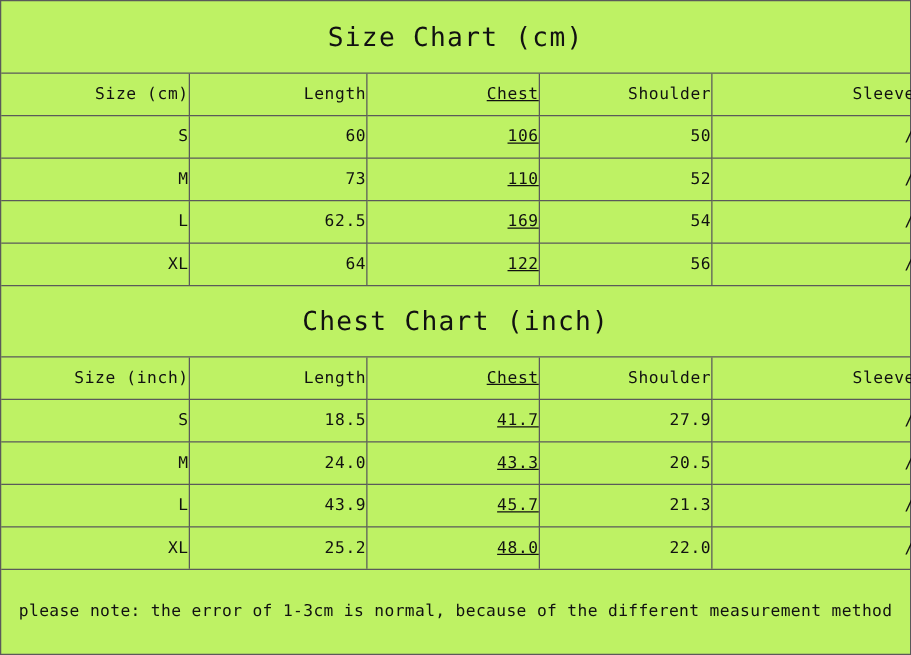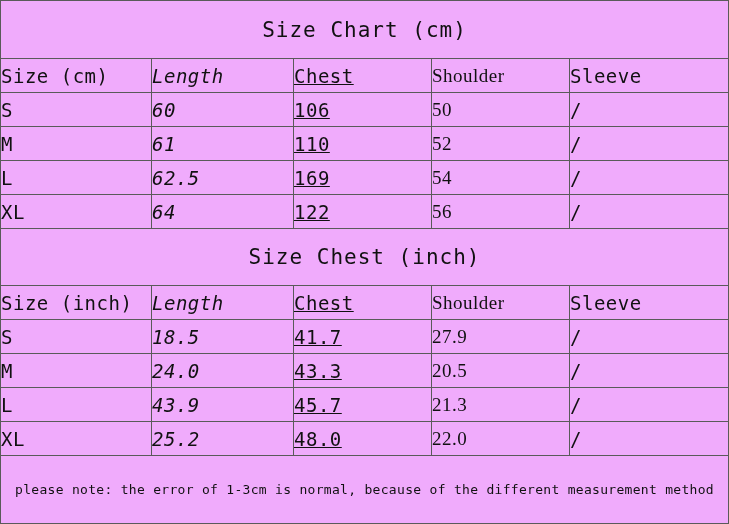--- a/index.html
+++ b/index.html
@@ -12,21 +12,21 @@
     background: #e8e8e8;
     font-family: "DejaVu Sans Mono", monospace;
     color: #111;
     overflow: hidden;
   }
   .sheet {
     width: 729px;
     height: 524px;
     box-sizing: border-box;
     border: 1px solid #5a5a5a;
-    background: #f0abfc;
+    background: #bef264;
     display: flex;
     flex-direction: column;
   }
   .title-row {
     height: 58px;
     display: flex;
     align-items: center;
     justify-content: center;
     border-bottom: 1px solid #5a5a5a;
     box-sizing: border-box;
@@ -37,36 +37,36 @@
   }
   table {
     border-collapse: collapse;
     width: 100%;
     table-layout: fixed;
   }
   table td {
     border: 1px solid #5a5a5a;
     border-left: none;
     border-top: none;
-    text-align: left;
-    font-size: 19px;
+    text-align: right;
+    font-size: 13px;
     height: 33px;
     padding: 0;
     letter-spacing: 0.5px;
   }
   table tr td:last-child {
     border-right: none;
   }
   table tr:last-child td {
     border-bottom: none;
   }
   .col-size  { width: 150px; }
-  .col-len   { width: 141px; font-style: italic; }
+  .col-len   { width: 141px; }
   .col-chest { width: 137px; text-decoration: underline; }
-  .col-sho   { width: 137px; font-family: Liberation Serif, serif; }
+  .col-sho   { width: 137px; }
   .col-sle   { width: 162px; }
   .sep {
     border-top: 1px solid #5a5a5a;
   }
   .note-row {
     border-top: 1px solid #5a5a5a;
     flex: 1;
     display: flex;
     align-items: center;
     justify-content: center;
@@ -98,21 +98,21 @@
     </tr>
     <tr>
       <td class="col-size">S</td>
       <td class="col-len">60</td>
       <td class="col-chest">106</td>
       <td class="col-sho">50</td>
       <td class="col-sle">/</td>
     </tr>
     <tr>
       <td class="col-size">M</td>
-      <td class="col-len">61</td>
+      <td class="col-len">73</td>
       <td class="col-chest">110</td>
       <td class="col-sho">52</td>
       <td class="col-sle">/</td>
     </tr>
     <tr>
       <td class="col-size">L</td>
       <td class="col-len">62.5</td>
       <td class="col-chest">169</td>
       <td class="col-sho">54</td>
       <td class="col-sle">/</td>
@@ -121,21 +121,21 @@
       <td class="col-size">XL</td>
       <td class="col-len">64</td>
       <td class="col-chest">122</td>
       <td class="col-sho">56</td>
       <td class="col-sle">/</td>
     </tr>
   </tbody>
     </table>
 
   <div class="title-row sep">
-    <span class="title">Size Chest (inch)</span>
+    <span class="title">Chest Chart (inch)</span>
   </div>
   <table>
     <tbody>
         <tr>
       <td class="col-size">Size (inch)</td>
       <td class="col-len">Length</td>
       <td class="col-chest">Chest</td>
       <td class="col-sho">Shoulder</td>
       <td class="col-sle">Sleeve</td>
     </tr>

